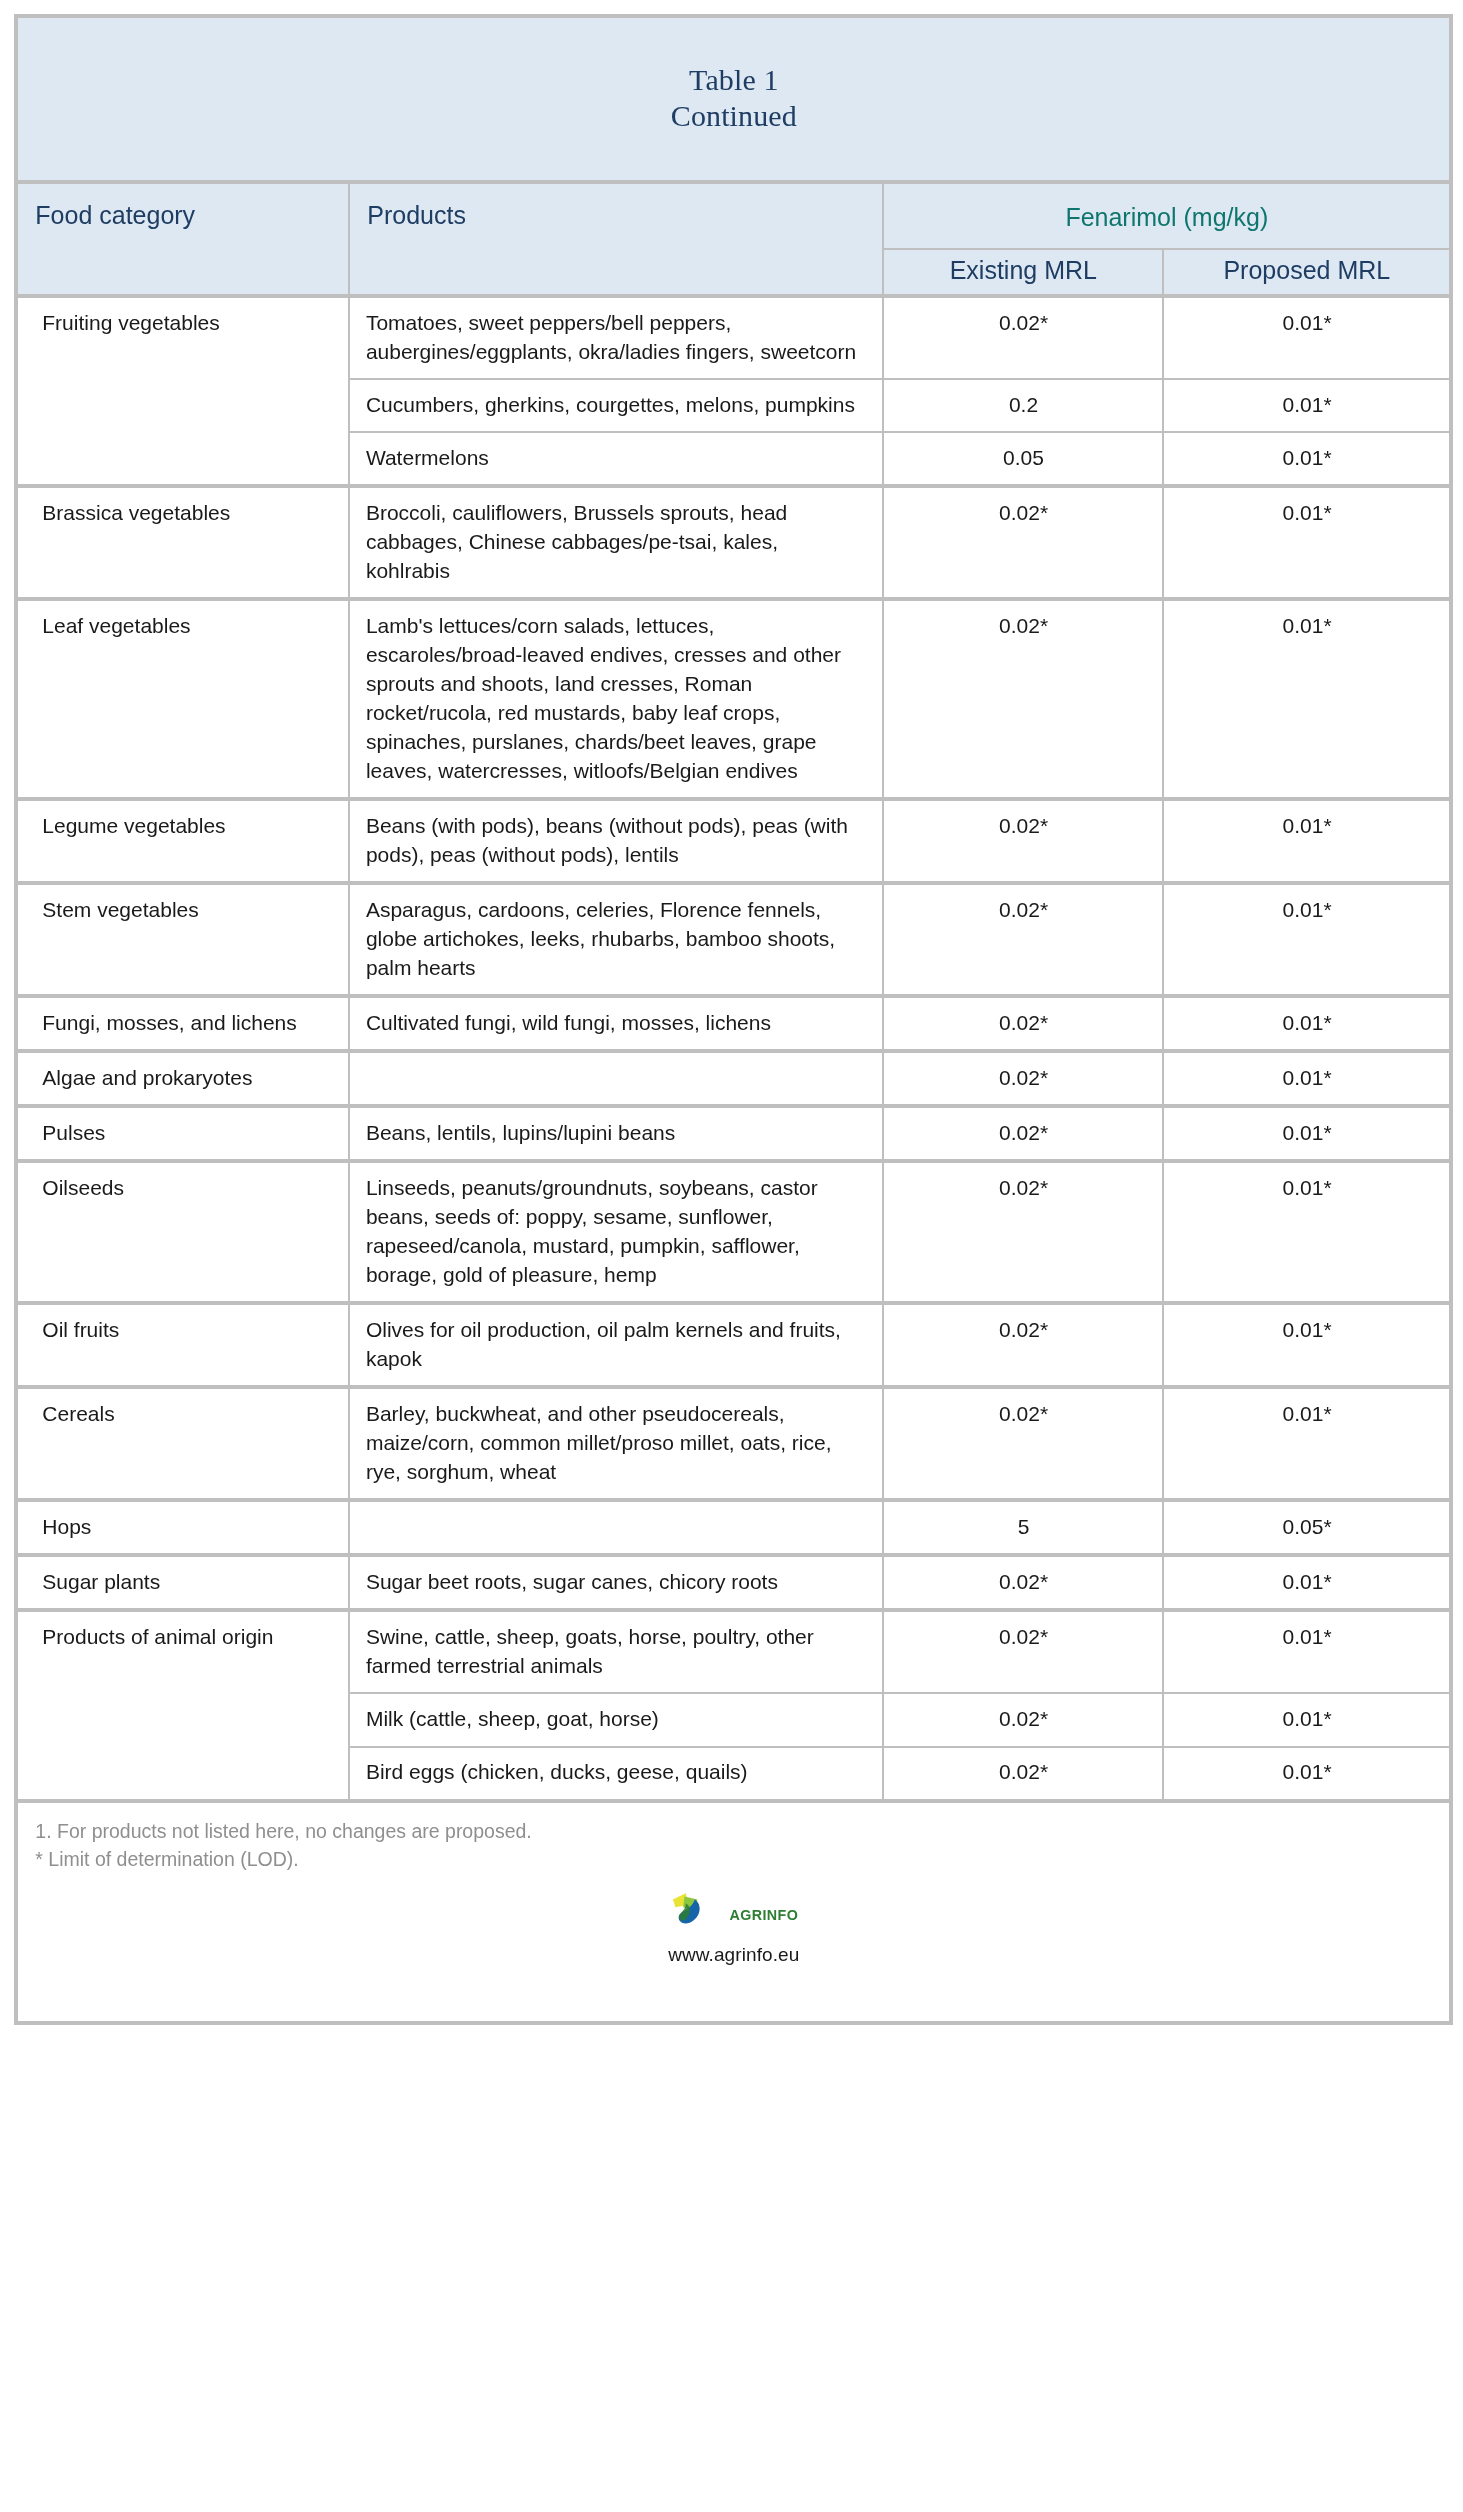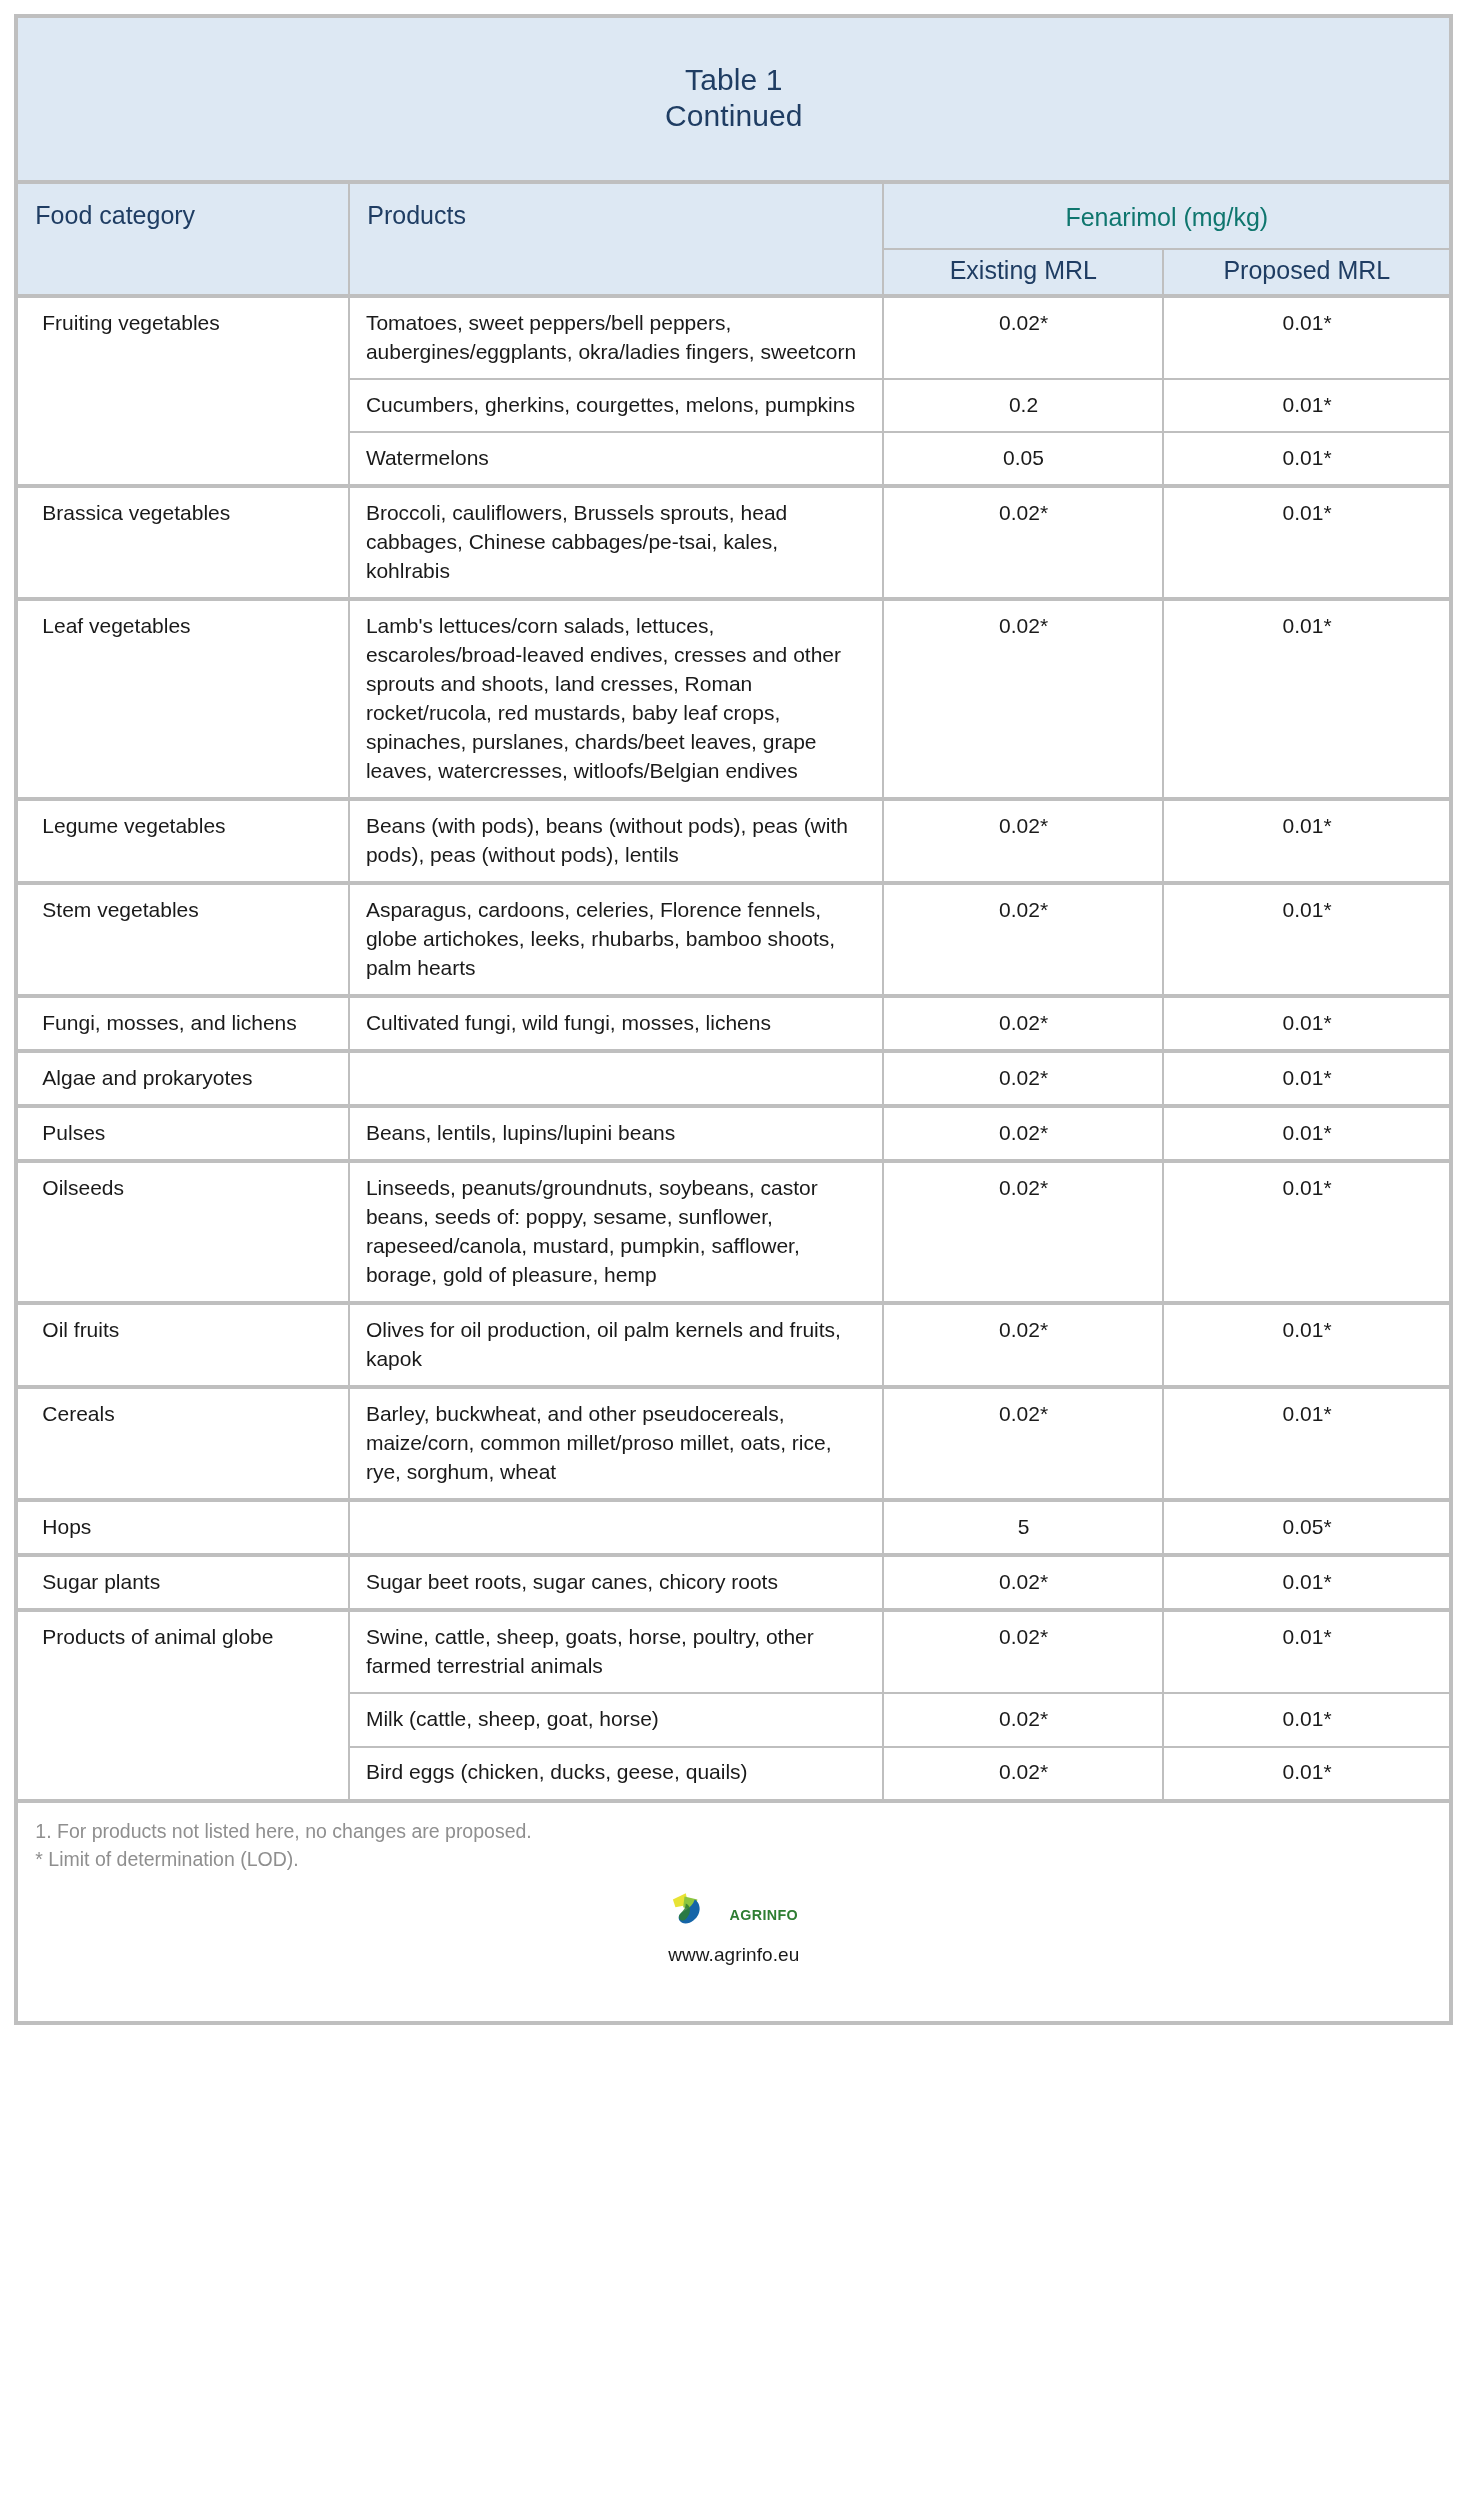--- a/index.html
+++ b/index.html
@@ -48,20 +48,21 @@
     vertical-align: middle;
     padding: 23.4px 6.5px 26px 6.5px;
     height: 112px;
   }
   .title-line {
     color: #1f3d63;
     font-size: 30px;
     line-height: 1.20;
     font-weight: 400;
     letter-spacing: 0.1px;
+    font-family: Liberation Serif, serif;
   }
 
   
   td.hdr {
     background: #dde8f3;
     color: #1f3d63;
     font-size: 25px;
     font-weight: 400;
     vertical-align: top;
     padding: 17px 17px 6.5px 17px;
@@ -254,21 +255,21 @@
           <td class="cell num grp-end">5</td>
           <td class="cell num last grp-end">0.05*</td>
         </tr>
         <tr>
           <td class="cell cat catspan" rowspan="1">Sugar plants</td>
           <td class="cell grp-end">Sugar beet roots, sugar canes, chicory roots</td>
           <td class="cell num grp-end">0.02*</td>
           <td class="cell num last grp-end">0.01*</td>
         </tr>
         <tr>
-          <td class="cell cat catspan" rowspan="3">Products of animal globe</td>
+          <td class="cell cat catspan" rowspan="3">Products of animal origin</td>
           <td class="cell">Swine, cattle, sheep, goats, horse, poultry, other farmed terrestrial animals</td>
           <td class="cell num">0.02*</td>
           <td class="cell num last">0.01*</td>
         </tr>
         <tr>
           <td class="cell">Milk (cattle, sheep, goat, horse)</td>
           <td class="cell num">0.02*</td>
           <td class="cell num last">0.01*</td>
         </tr>
         <tr>

